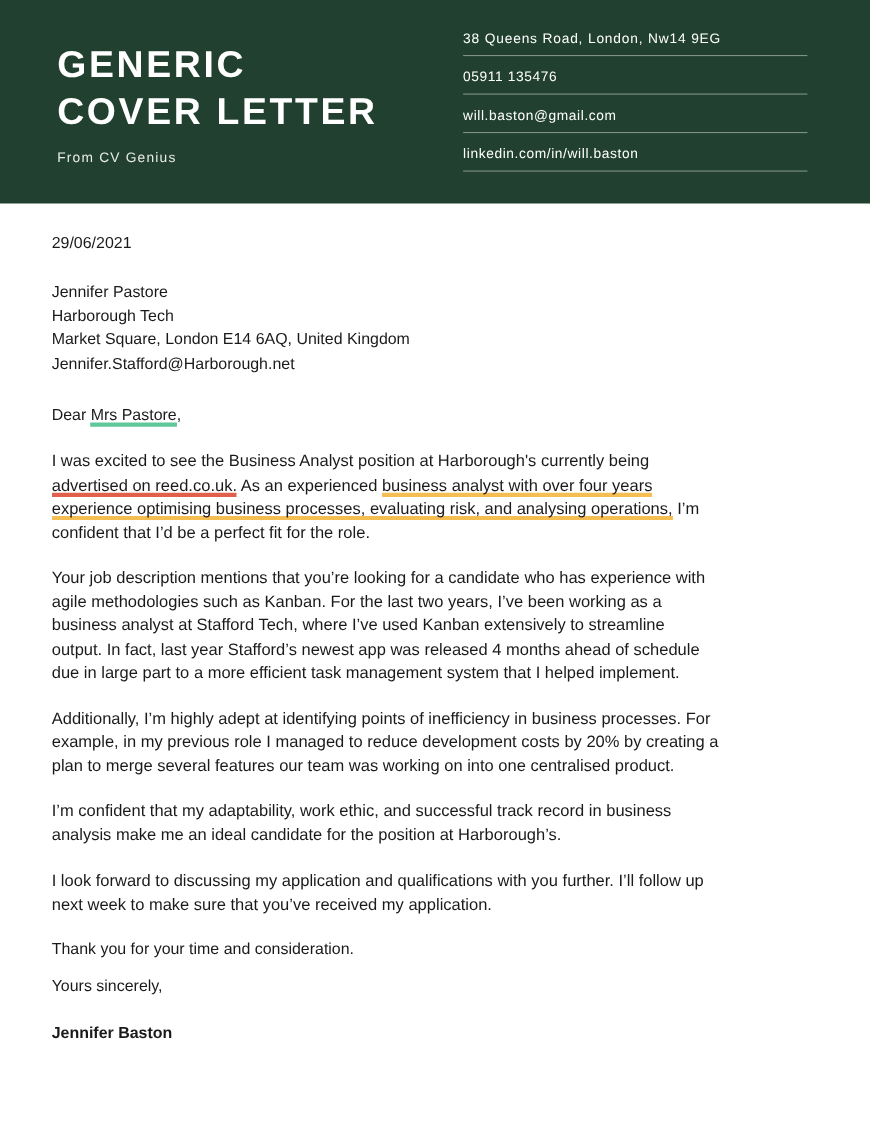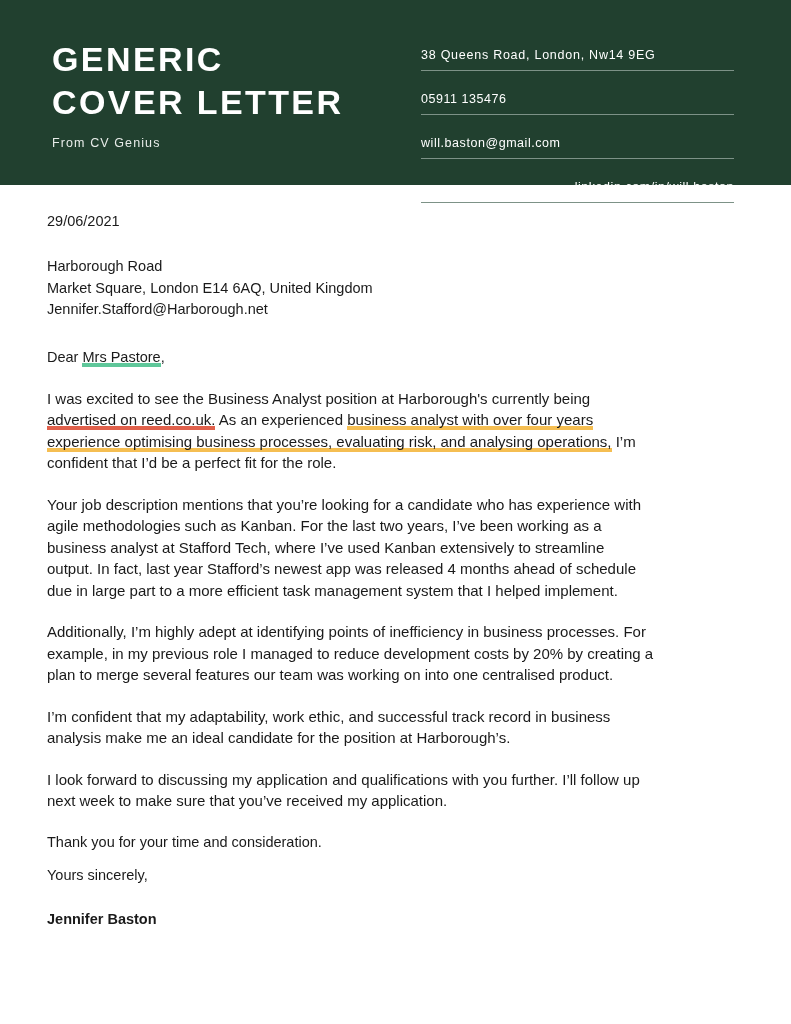--- a/index.html
+++ b/index.html
@@ -65,29 +65,27 @@
     width: 313px;
   }
   .contact-item {
     position: relative;
     border-bottom: 1px solid #7d9287;
     padding-bottom: 7px;
     margin-bottom: 11px;
   }
   .contact-item:last-child {
     margin-bottom: 0;
-    text-align: right;
   }
   .contact-text {
     color: #ffffff;
     font-size: 12.5px;
     letter-spacing: 0.55px;
     line-height: 16px;
     white-space: nowrap;
-    margin-top: 20px;
   }
   .contact-item.addr .contact-text { letter-spacing: 0.75px; }
 
   
   .body-area {
     position: relative;
     padding: 0 47px;
     box-sizing: border-box;
     width: 701px;
   }
@@ -183,21 +181,22 @@
       </div>
 
     </div>
   </div>
 
   <div class="body-area">
 
     <div class="date-line">29/06/2021</div>
 
     <div class="recipient">
-      <div>Harborough Road</div>
+      <div>Jennifer Pastore</div>
+      <div>Harborough Tech</div>
       <div>Market Square, London E14 6AQ, United Kingdom</div>
       <div>Jennifer.Stafford@Harborough.net</div>
     </div>
 
     <div class="salutation"><span>Dear </span><span class="mark mark-green">Mrs Pastore</span><span>,</span></div>
 
     <div class="para"><span>I was excited to see the Business Analyst position at Harborough's currently being </span><span class="mark mark-red">advertised on reed.co.uk.</span><span> As an experienced </span><span class="mark mark-orange">business analyst with over four years experience optimising business processes, evaluating risk, and analysing operations,</span><span> I’m confident that I’d be a perfect fit for the role.</span></div>
 
     <div class="para">Your job description mentions that you’re looking for a candidate who has experience with agile methodologies such as Kanban. For the last two years, I’ve been working as a business analyst at Stafford Tech, where I’ve used Kanban extensively to streamline output. In fact, last year Stafford’s newest app was released 4 months ahead of schedule due in large part to a more efficient task management system that I helped implement.</div>
 

